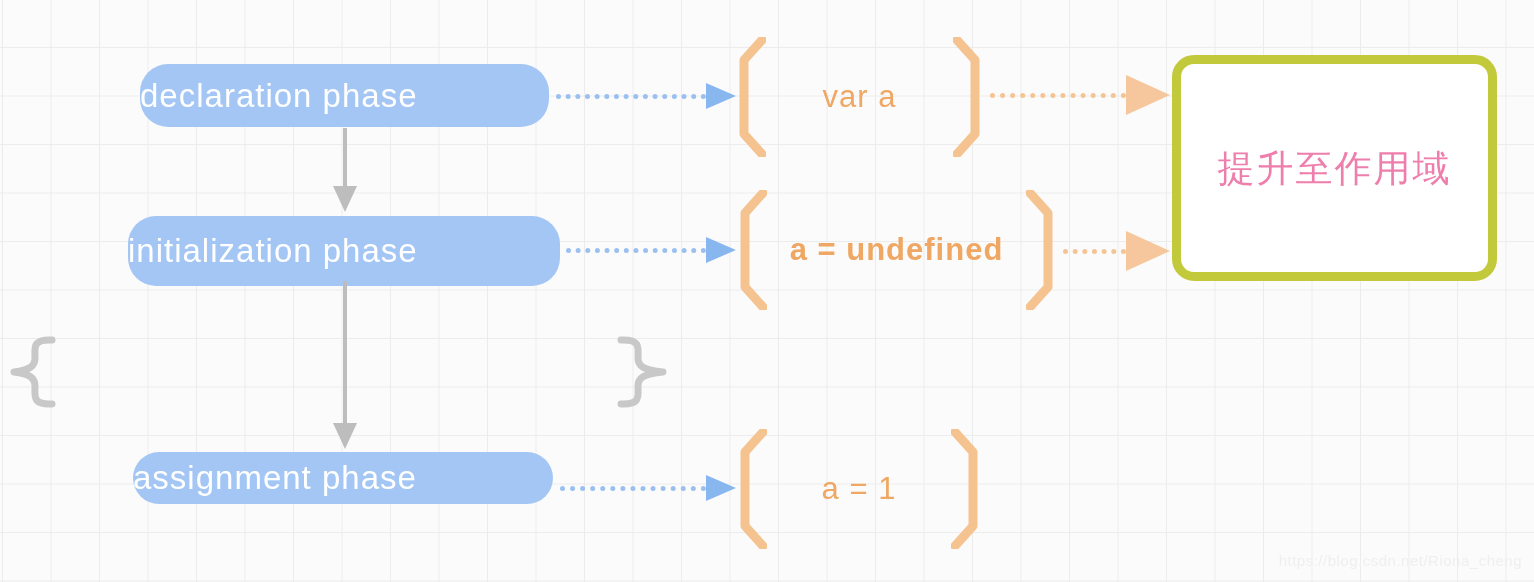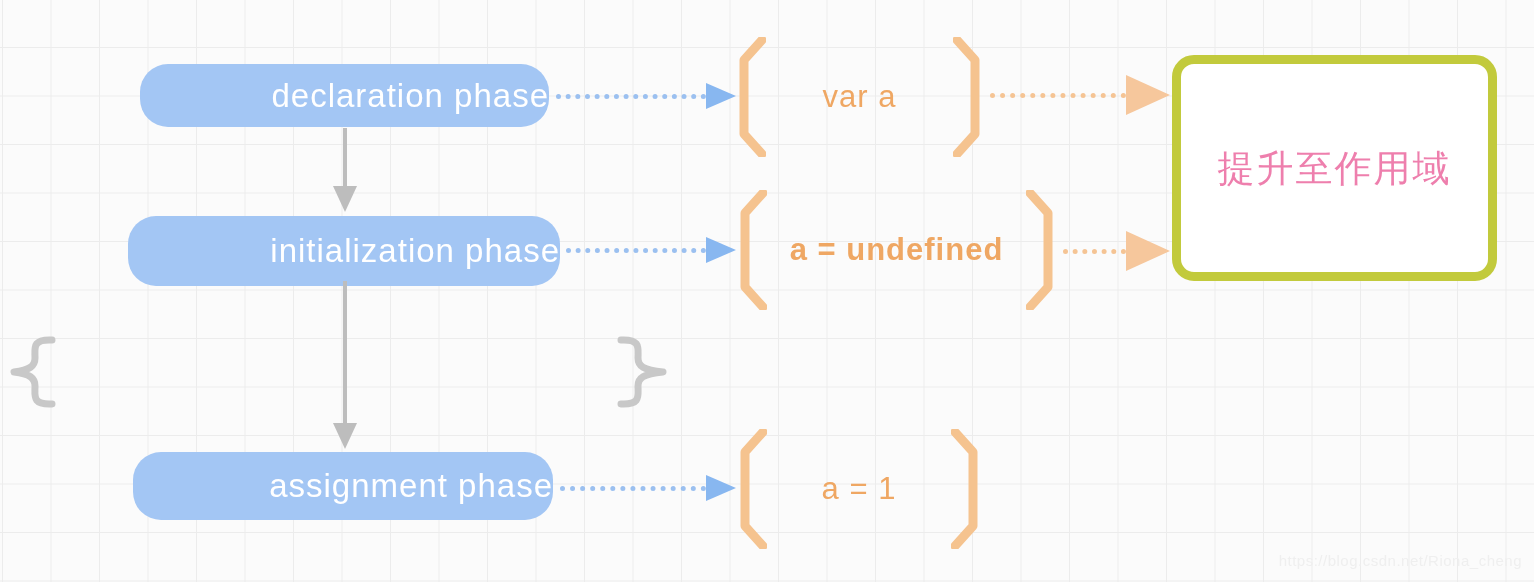--- a/index.html
+++ b/index.html
@@ -18,21 +18,21 @@
     background-size:48.5px 48.5px;
     background-position:2px -1.5px;
   }
   .abs{position:absolute;}
 
   
   .phase-box{
     background:#a3c6f4;
     border-radius:28px;
     color:#ffffff;
-    display:flex;align-items:center;justify-content:flex-end;
+    display:flex;align-items:center;justify-content:flex-start;
     font-size:33px;
     letter-spacing:1px;
   }
 
   
   .vline{width:4px;background:#bdbdbd;}
   .down-head{
     width:0;height:0;
     border-left:12px solid transparent;
     border-right:12px solid transparent;
@@ -143,21 +143,21 @@
 
   <svg class="abs" style="left:6px;top:335px;" width="54" height="74" viewBox="0 0 54 74">
     <path d="M46 5 C26 4 29 13 29 23 C29 31 24 35 8 37 C24 39 29 43 29 51 C29 61 26 70 46 69" fill="none" stroke="#c8c8c8" stroke-width="7" stroke-linecap="round" stroke-linejoin="round"></path>
   </svg>
 
 
   <svg class="abs" style="left:613px;top:335px;" width="62" height="74" viewBox="0 0 62 74">
     <path d="M8 5 C28 4 25 13 25 23 C25 31 30 35 50 37 C30 39 25 43 25 51 C25 61 28 70 8 69" fill="none" stroke="#c8c8c8" stroke-width="7" stroke-linecap="round" stroke-linejoin="round"></path>
   </svg>
 
-  <div class="abs phase-box" style="left:133px;top:452px;width:420px;height:68px;">
+  <div class="abs phase-box" style="left:133px;top:452px;width:420px;height:52px;">
     <span>assignment phase</span>
   </div>
 
   <div class="abs dots-blue" style="left:560px;top:486px;width:146px;"></div>
   <div class="abs head-blue" style="left:706px;top:475px;"></div>
 
   <svg class="abs" style="left:737px;top:429px;" width="30" height="120" viewBox="0 0 30 120">
     <path d="M26 3 L8 23 L8 97 L26 117" fill="none" stroke="#f5c38f" stroke-width="9" stroke-linecap="round" stroke-linejoin="round"></path>
   </svg>
   <div class="abs code-text" style="left:767px;top:429px;width:184px;height:120px;">a = 1</div>

